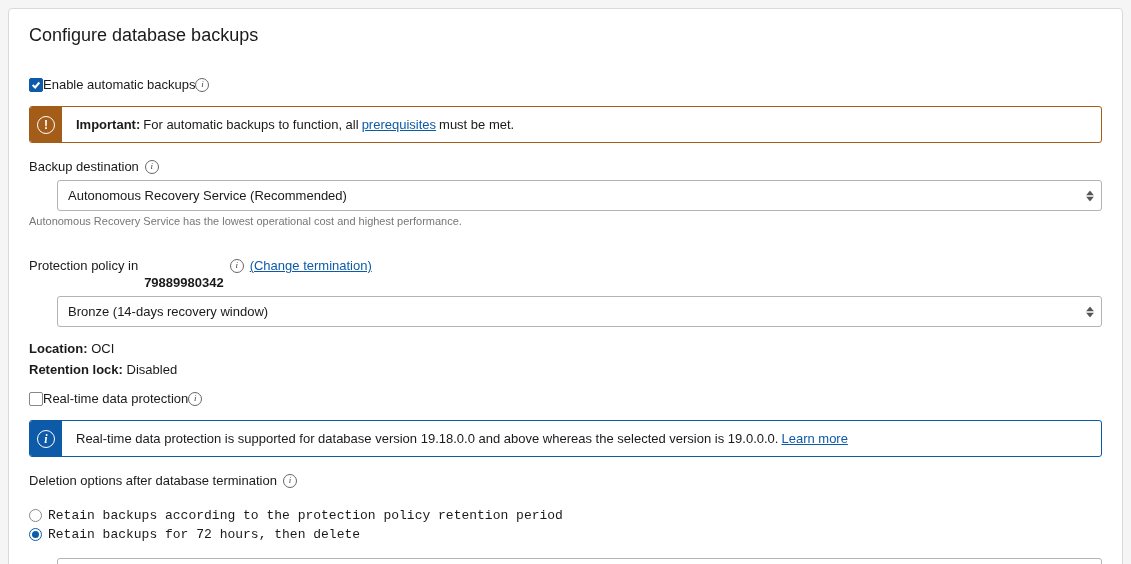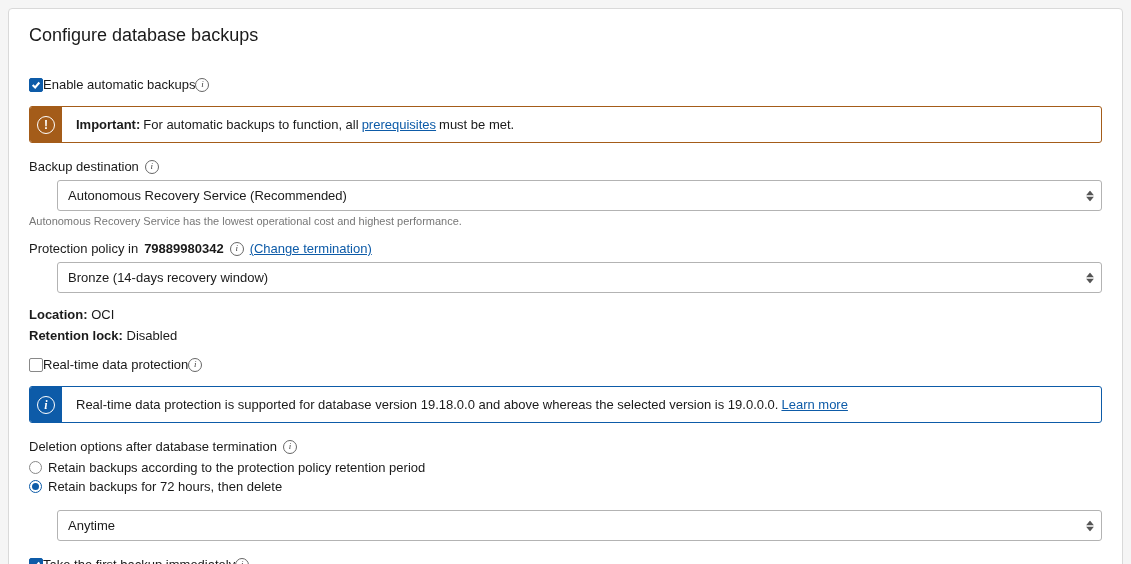--- a/index.html
+++ b/index.html
@@ -193,21 +193,22 @@
       margin-bottom: 6px;
     }
     .static-row strong {
       font-weight: 600;
     }
     .static-block {
       margin-top: 14px;
       margin-bottom: 14px;
     }
     .radio-group {
-      margin-top: 6px;
+      margin-top: 20px;
+      font-family: Liberation Mono, monospace;
     }
     .radio-row {
       display: flex;
       align-items: center;
       gap: 6px;
       margin-bottom: 4px;
     }
     .radio {
       width: 13px;
       height: 13px;
@@ -227,20 +228,21 @@
       width: 7px;
       height: 7px;
       border-radius: 50%;
       background: #0d5ba8;
     }
     .radio-label {
       font-size: 13px;
     }
     .compartment-strong {
       font-weight: 600;
+      margin-top: 34px;
     }
     .deletion-section {
       margin-bottom: 16px;
     }
     .scheduled-section {
       margin-bottom: 16px;
     }
   </style>
 </head>
 <body>

